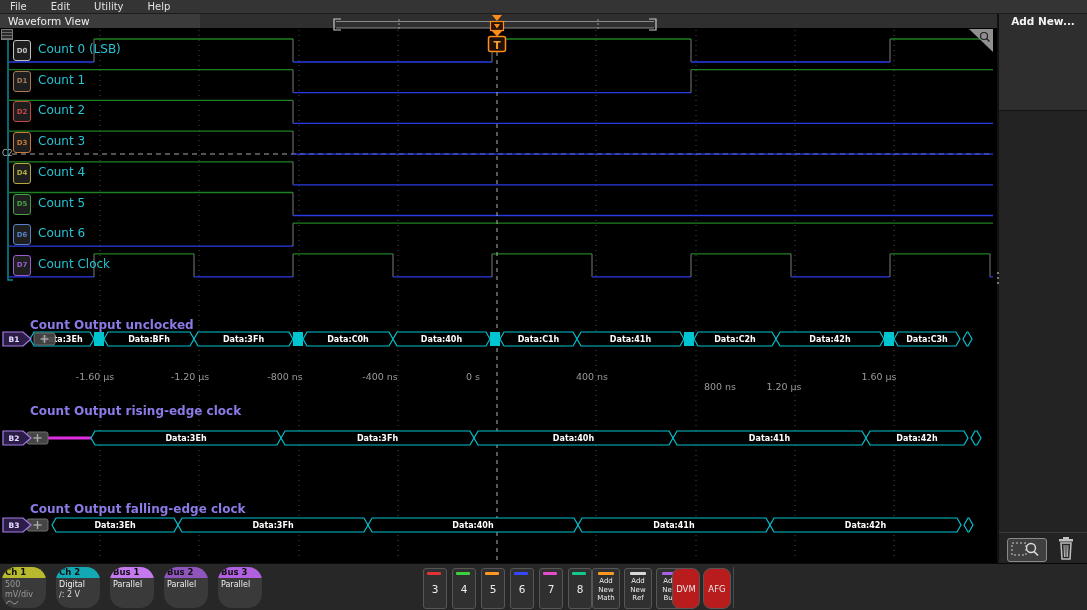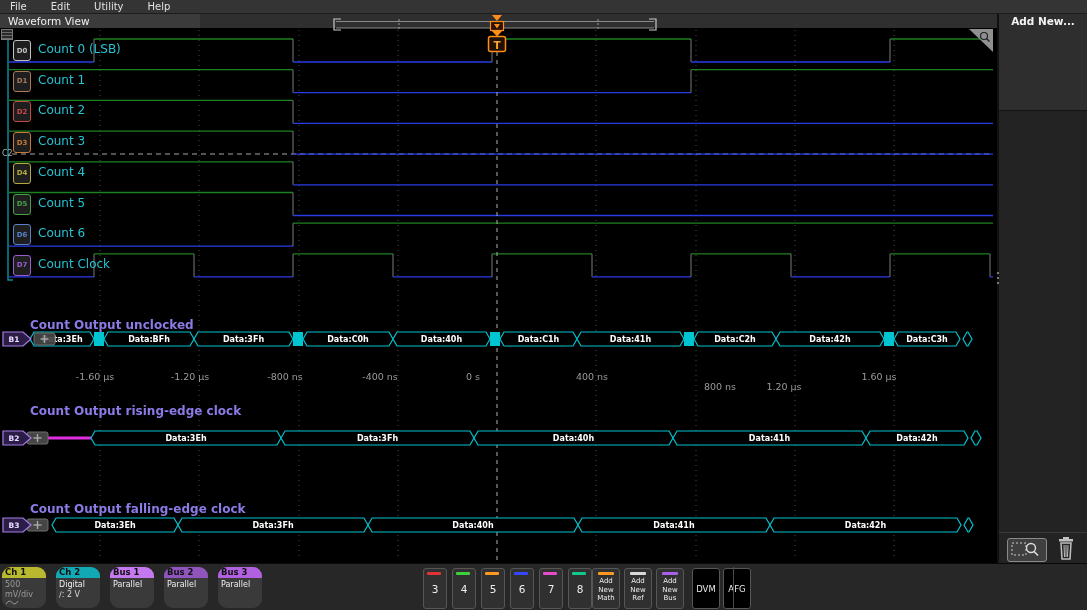--- a/index.html
+++ b/index.html
@@ -30,30 +30,30 @@
   #meas-card{position:absolute;left:4px;top:96px;width:83px;}
   #meas-head{height:13px;background:#4e4e4e;display:flex;align-items:center;justify-content:space-between;padding:0 3px;}
   #meas-head .t{font-size:9px;color:#f0f0f0;}
   #meas-badge{width:15px;height:8px;background:#e8e818;border-radius:2px;color:#111;font-size:7px;font-weight:bold;display:flex;align-items:center;justify-content:center;}
   #meas-body{background:#c6c6cc;color:#111;font-size:9.5px;padding:3px 4px 5px 4px;line-height:13px;}
   #rp-bottom{position:absolute;left:0;top:518px;width:88px;height:31px;border-top:1px solid #3a3a3a;}
   #zoom-btn{position:absolute;left:8px;top:5px;width:38px;height:22px;background:#3f3f3f;border:1px solid #8a8a8a;border-radius:3px;}
   #trash-btn{position:absolute;left:56px;top:3px;width:22px;height:25px;}
   
   #toolbar{left:0;top:563px;width:1087px;height:47px;background:#272727;border-top:1px solid #090909;}
-  .src-badge{width:44px;height:41px;background:#3a3a3a;border-radius:9px;overflow:hidden;}
+  .src-badge{width:44px;height:41px;background:#3a3a3a;border-radius:14px;overflow:hidden;}
   .src-badge .hd{height:11px;font-size:8.5px;font-weight:bold;color:#101010;padding-left:3px;line-height:11px;}
   .src-badge .bd{padding:2px 3px;font-size:8px;color:#d8d8d8;line-height:9.5px;}
   .num-btn{width:22px;height:39px;background:#303030;border:1px solid #565656;border-radius:3px;position:relative;}
   .num-btn .stripe{position:absolute;left:3px;top:3px;width:14px;height:3px;border-radius:1px;}
   .num-btn .lb{position:absolute;left:0;top:14px;width:100%;text-align:center;color:#eee;font-size:10.5px;}
   .add-btn{width:26px;height:39px;background:#303030;border:1px solid #565656;border-radius:3px;position:relative;}
   .add-btn .stripe{position:absolute;left:5px;top:3px;width:16px;height:3px;border-radius:1px;}
   .add-btn .lb{position:absolute;left:0;top:8px;width:100%;text-align:center;color:#eee;font-size:7px;line-height:8.5px;}
-  .pl-btn{background:#000000;border:1px solid #565656;border-radius:3px;color:#e8e8e8;font-size:8.5px;display:flex;align-items:center;justify-content:center;margin-left:20px;}
+  .pl-btn{background:#b91c1c;border:1px solid #565656;border-radius:8px;color:#e8e8e8;font-size:8.5px;display:flex;align-items:center;justify-content:center;}
 </style>
 </head>
 <body>
 
 <div id="menubar" class="abs">
   <span>File</span>
   <span>Edit</span>
   <span>Utility</span>
   <span>Help</span>
 </div>

